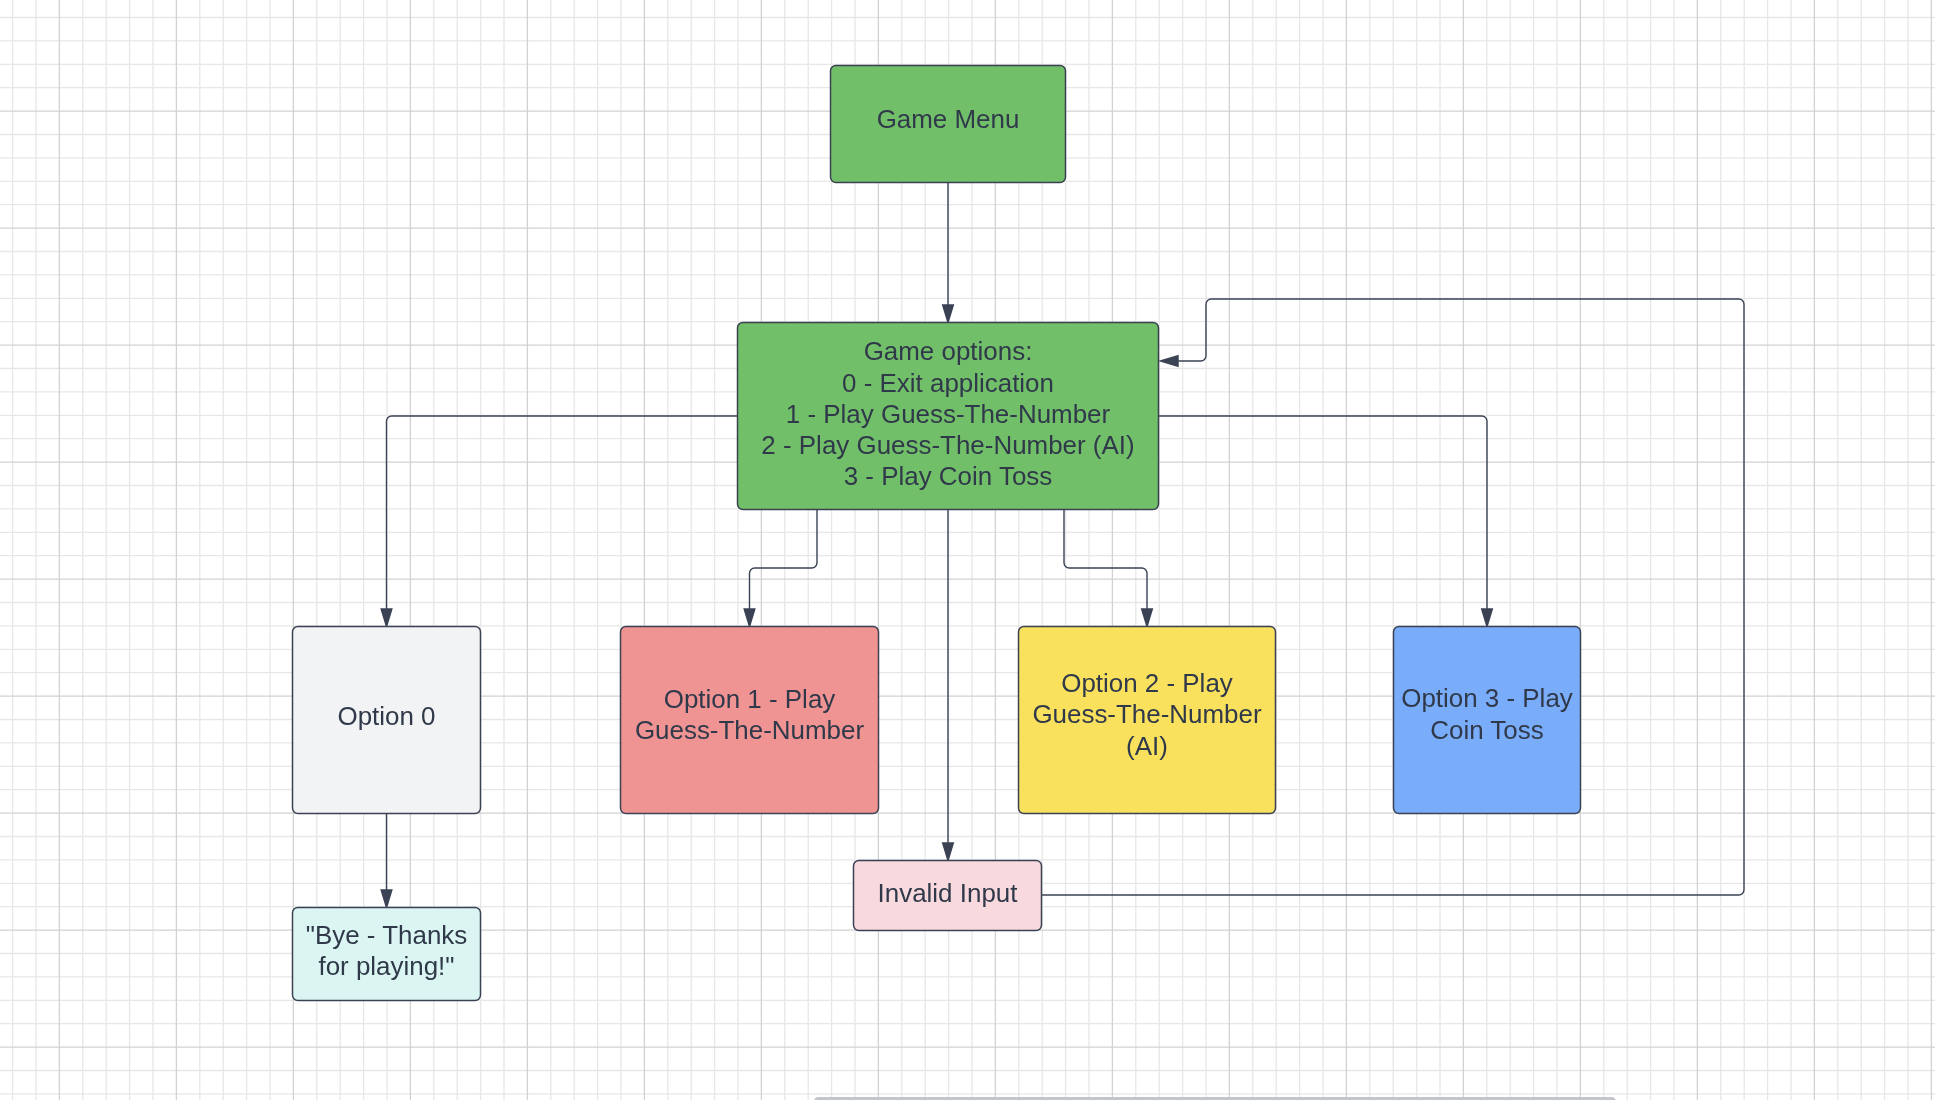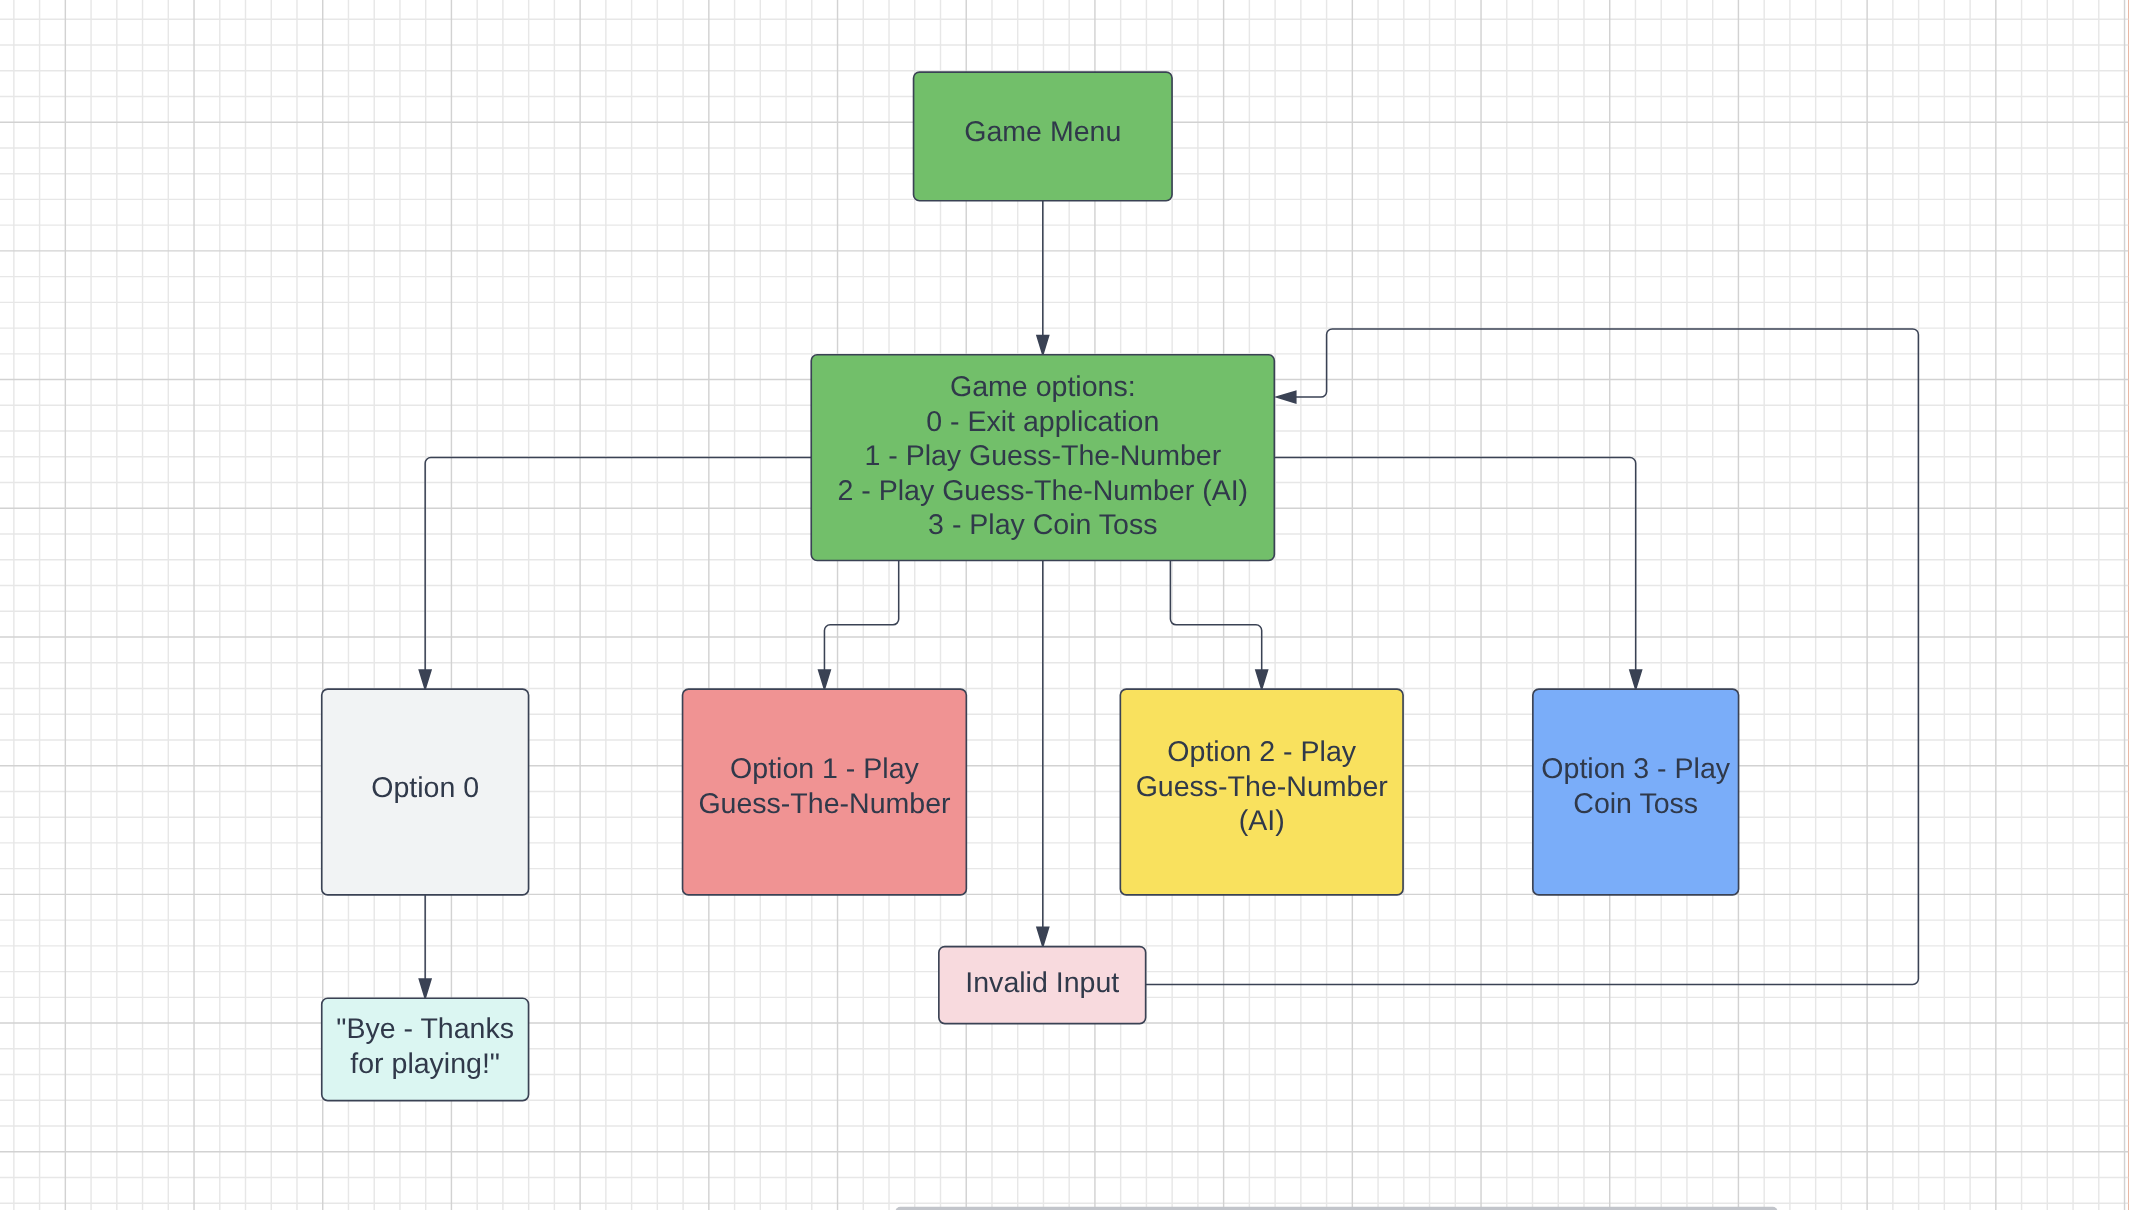--- a/index.html
+++ b/index.html
@@ -1,21 +1,21 @@
 <!DOCTYPE html>
 <html><head>
 <meta charset="utf-8">
 <title>Flowchart</title>
 <style>
   html, body { margin:0; padding:0; background:#ffffff; }
   body {
     width: 1935px; height: 1100px; overflow: hidden;
     font-family: "Liberation Sans", sans-serif;
   }
-  #canvas { position:relative; width:1935px; height:1100px; background:#c2410c; overflow:hidden; }
+  #canvas { position:relative; width:1935px; height:1100px; background:#bef264; overflow:hidden; }
   #grid, #diagram { position:absolute; left:0; top:0; width:1935px; height:1100px; }
   .nlabel {
     font-family: "Liberation Sans", sans-serif;
     font-size: 25.95px;
     fill: #30394A;
     text-anchor: middle;
   }
   #hscroll { position:absolute; border-radius:5px; background:#C2C5CB; }
 </style>
 </head>

